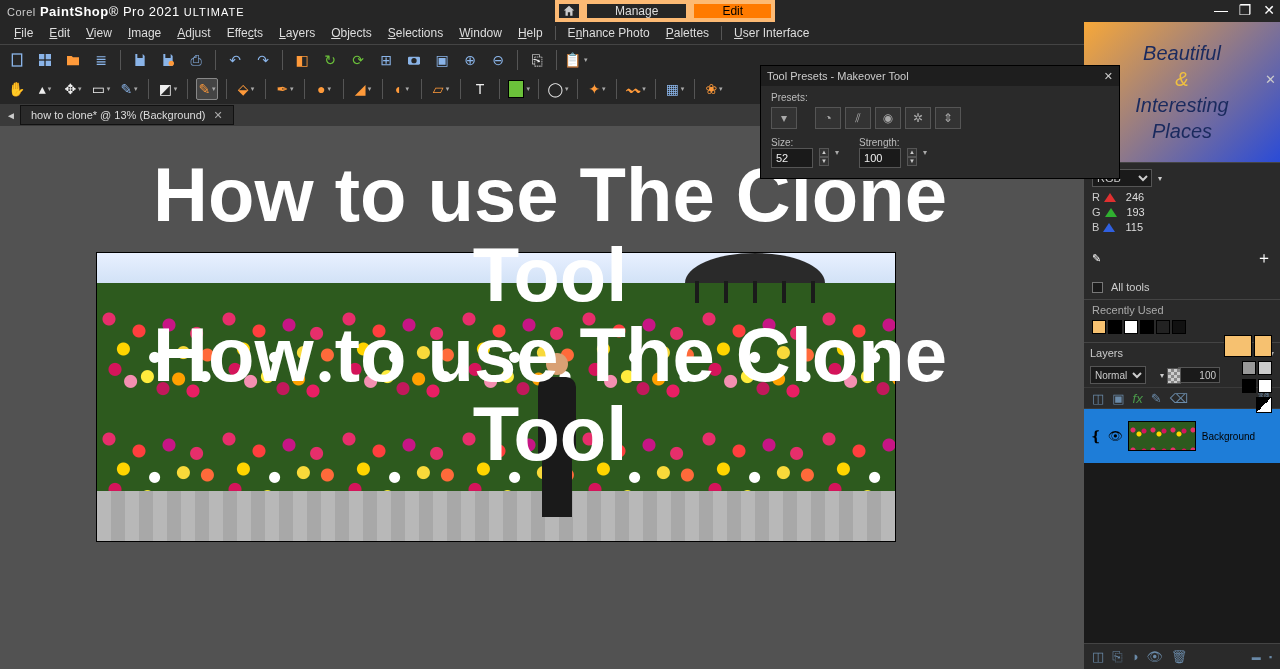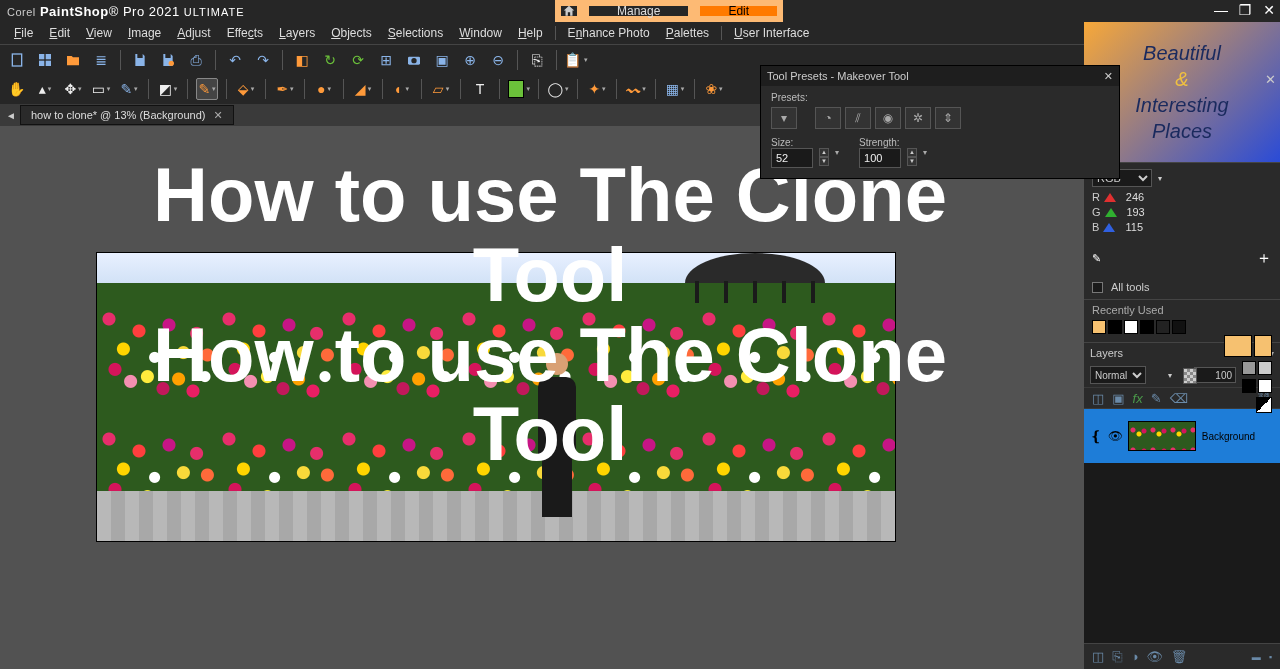--- a/index.html
+++ b/index.html
@@ -3,21 +3,21 @@
 <meta charset="utf-8">
 <style>
 * { margin:0; padding:0; box-sizing:border-box; font-family:"Segoe UI",Tahoma,sans-serif; user-select:none; }
 body { width:1280px; height:669px; background:#525252; overflow:hidden; position:relative; color:#ccc; font-size:11px; }
 
 
 .title-bar { height:22px; background:#262626; display:flex; align-items:center; padding:0 7px; position:relative; }
 .title-bar .brand { color:#fff; font-size:13px; letter-spacing:0.5px; }
 .title-bar .brand .corel { font-size:11px; color:#ccc; }
 .title-bar .tabs-top { position:absolute; left:555px; top:0; height:22px; display:flex; }
-.title-bar .tabs-top .ttab { display:flex; align-items:center; justify-content:center; height:22px; padding:0 28px; font-size:12px; color:#ddd; border:6px solid #fdba74; }
+.title-bar .tabs-top .ttab { display:flex; align-items:center; justify-content:center; height:22px; padding:0 28px; font-size:12px; color:#ddd; border:4px solid #fdba74; }
 .title-bar .tabs-top .home-ico { width:28px; padding:0; }
 .title-bar .tabs-top .edit { background:#ff7a00; color:#000; }
 .title-bar .win-ctrl { position:absolute; right:4px; top:2px; display:flex; gap:10px; color:#fff; font-size:14px; }
 .title-bar .win-ctrl span { width:14px; text-align:center; cursor:pointer; }
 
 
 .menu-bar { height:22px; background:#262626; display:flex; align-items:center; padding:0 6px; gap:0; }
 .menu-bar .mitem { padding:0 8px; font-size:12px; color:#ddd; cursor:pointer; }
 .menu-bar .mitem u { text-decoration:underline; }
 .menu-bar .sep { width:1px; height:14px; background:#555; margin:0 4px; }
@@ -119,21 +119,21 @@
 
 .recent-sect { padding:4px 8px 8px; border-top:1px solid #444; }
 .recent-sect .hdr { font-size:11px; color:#aaa; margin-bottom:4px; }
 .recent-sect .sw-row { display:flex; gap:2px; }
 .recent-sect .sw-row span { width:14px; height:14px; border:1px solid #000; }
 
 .layers-sect { flex:1; border-top:1px solid #444; display:flex; flex-direction:column; }
 .layers-sect .lhdr { height:20px; display:flex; align-items:center; padding:0 6px; font-size:11px; color:#ccc; }
 .layers-sect .lhdr .wctrl { margin-left:auto; display:flex; gap:4px; font-size:10px; color:#aaa; }
 .layers-sect .lhdr .wctrl span { cursor:pointer; }
-.layers-sect .lopts { height:24px; display:flex; align-items:center; padding:0 6px; gap:22px; }
+.layers-sect .lopts { height:24px; display:flex; align-items:center; padding:0 6px; gap:14px; }
 .layers-sect .lopts .blend { background:#1a1a1a; color:#ccc; border:1px solid #555; font-size:10px; height:18px; width:56px; }
 .layers-sect .lopts .opac { width:42px; height:16px; background:#1a1a1a; border:1px solid #555; font-size:10px; color:#ccc; display:flex; align-items:center; justify-content:flex-end; padding:0 3px; position:relative; }
 .layers-sect .lopts .opac::before { content:""; position:absolute; left:-12px; top:0; width:12px; height:14px; background-image:repeating-conic-gradient(#888 0 25%,#ccc 0 50%); background-size:6px 6px; border:1px solid #555; }
 .layers-sect .licons { height:22px; display:flex; align-items:center; gap:8px; padding:0 8px; color:#6a8aa8; font-size:13px; border-top:1px solid #3a3a3a; border-bottom:1px solid #3a3a3a; }
 .layers-sect .licons span { cursor:pointer; }
 .layers-sect .llist { flex:1; background:#1a1a1a; overflow:auto; }
 .layers-sect .lrow { height:54px; background:#1e7dd8; display:flex; align-items:center; padding:0 6px; gap:6px; }
 .layers-sect .lrow .eye { width:14px; height:14px; color:#000; font-size:12px; }
 .layers-sect .lrow .thumb { width:68px; height:30px; background:#333; border:1px solid #000; position:relative; overflow:hidden; }
 .layers-sect .lrow .thumb .tf { position:absolute; inset:0;

